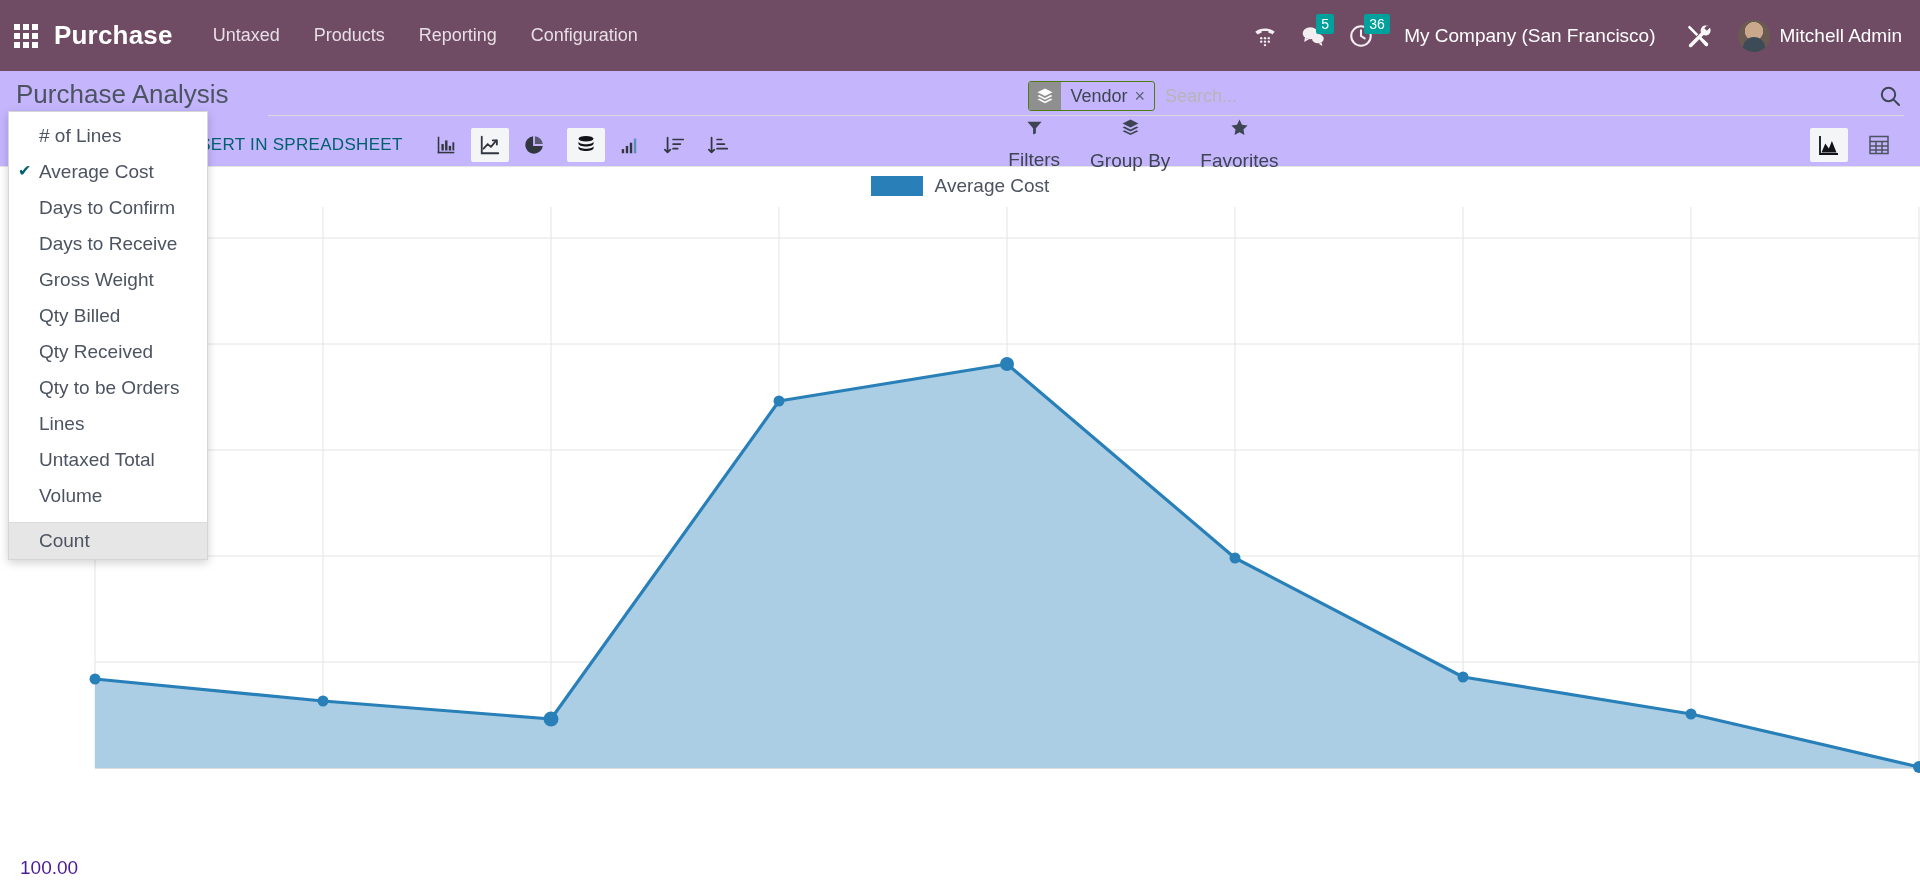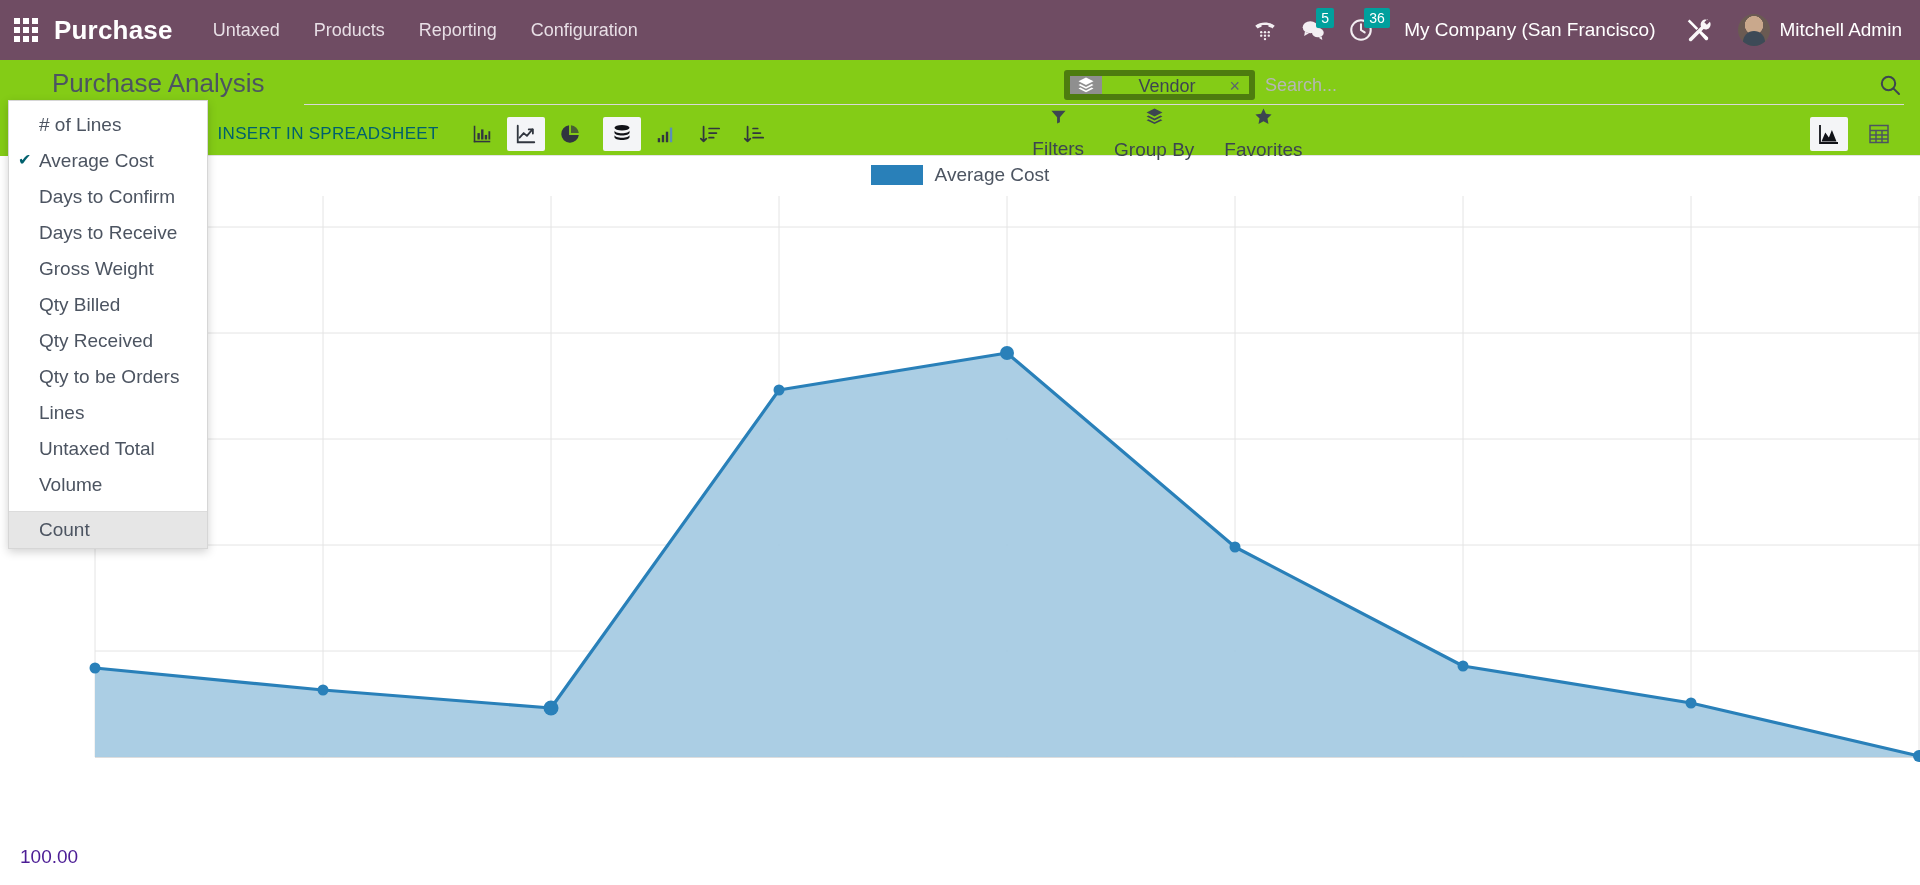--- a/index.html
+++ b/index.html
@@ -5,21 +5,21 @@
   * { box-sizing: border-box; margin: 0; padding: 0; }
   html, body {
     width: 1920px; height: 885px;
     font-family: "Liberation Sans", sans-serif;
     background: #ffffff;
     overflow: hidden;
   }
 
   
   .navbar {
-    height: 60px;
+    height: 71px;
     background: #6f4c63;
     display: flex;
     align-items: center;
     padding: 0 18px 0 14px;
     color: #f2ecf0;
     position: relative;
     z-index: 60;
   }
   .apps-grid {
     display: grid;
@@ -58,36 +58,36 @@
     margin-right: 10px; overflow: hidden; position: relative; flex: none;
   }
   .avatar::after {
     content: ""; position: absolute; left: 50%; top: 54%;
     width: 22px; height: 20px; transform: translateX(-50%);
     background: #3d4a57; border-radius: 11px 11px 0 0;
   }
   .user-name { font-size: 19px; color: #fff; white-space: nowrap; }
 
   
-  .control-panel { background: #84cc16; position: relative; z-index: 50; padding-left: 36px; }
+  .control-panel { background: #c4b5fd; position: relative; z-index: 50; }
   .cp-top {
     display: flex; align-items: flex-start;
     padding: 8px 16px 0 16px; height: 52px;
   }
   .page-title { font-size: 26px; color: #4c5461; font-weight: 400; white-space: nowrap; }
   .searchview {
     flex: 1; display: flex; align-items: center;
     margin-left: 40px; margin-top: 2px;
     border-bottom: 1px solid #d8d8d8; padding-bottom: 4px;
   }
   .sv-pad { width: 760px; flex: none; }
   .facet {
-    display: flex; 
-    border: 6px solid #4d7c0f; border-radius: 3px;
-    height: 30px; overflow: hidden; flex: none; gap: 27px;
+    display: flex; align-items: center;
+    border: 1px solid #4d7c0f; border-radius: 3px;
+    height: 30px; overflow: hidden; flex: none;
   }
   .facet-icon {
     background: #8f8f8f; color: #fff; height: 100%;
     display: flex; align-items: center; padding: 0 7px;
   }
   .facet-label {
     font-size: 18px; color: #3c4551; padding: 0 6px 0 9px; white-space: nowrap;
   }
   .facet-x { font-size: 18px; color: #5a6471; padding: 0 9px 0 1px; cursor: pointer; }
   .sv-input {

